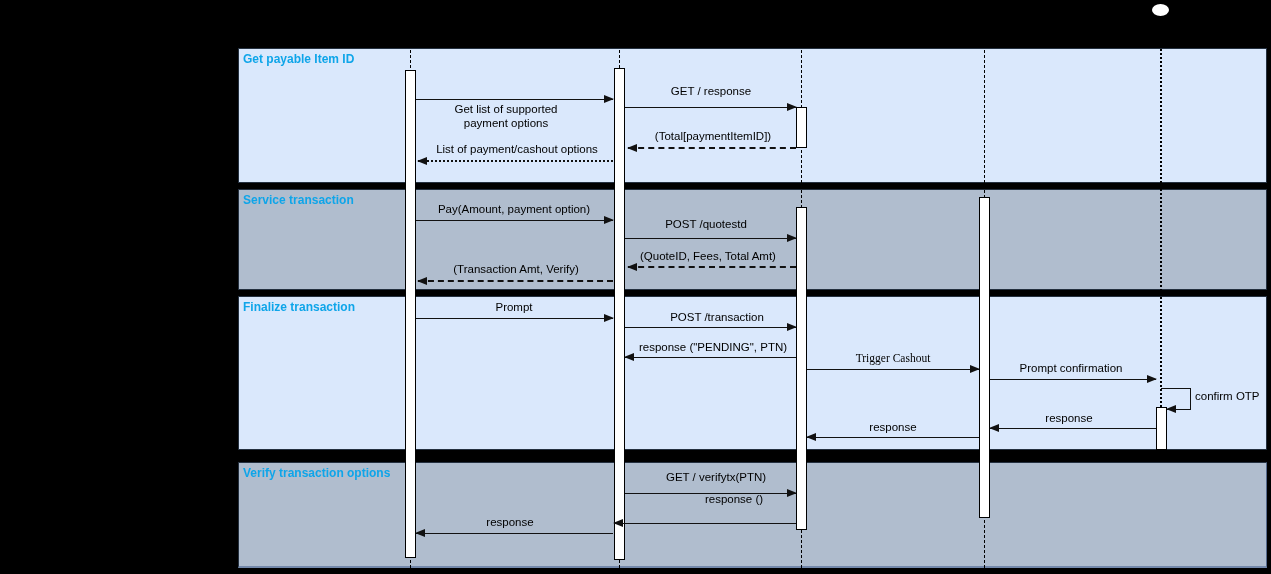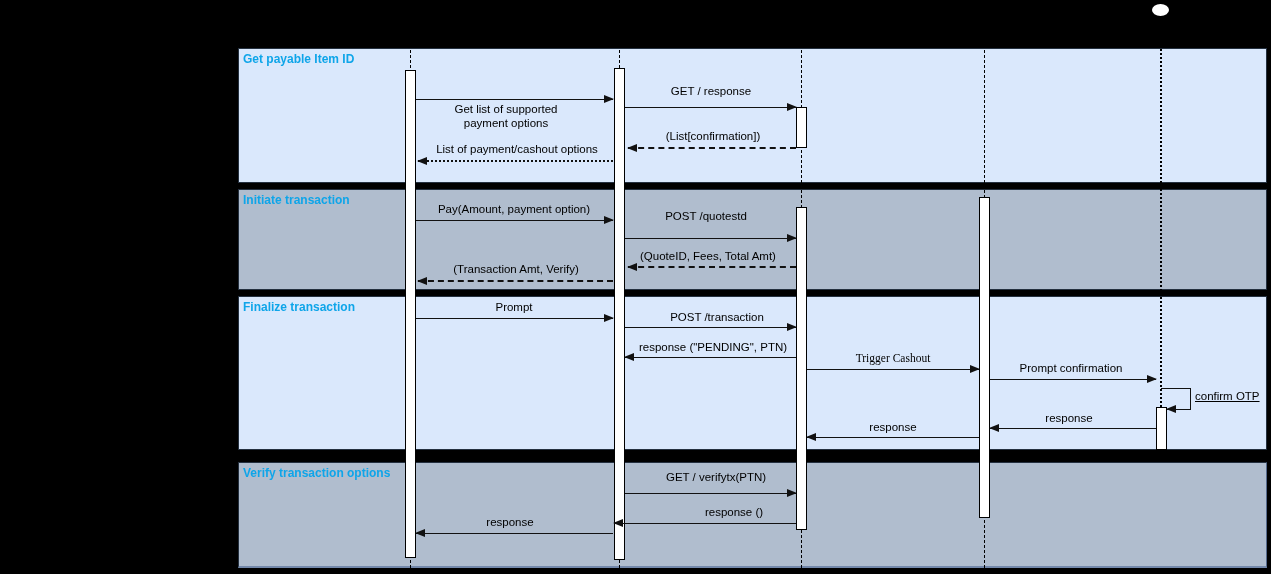--- a/index.html
+++ b/index.html
@@ -35,34 +35,34 @@
   .msg.dotted{border-top:2.5px dotted var(--line);}
   .ah{position:absolute;width:0;height:0;border-top:4.5px solid transparent;border-bottom:4.5px solid transparent;top:-5.5px;}
   .ah.right{right:-1px;border-left:10px solid var(--line);}
   .ah.left{left:-1px;border-right:10px solid var(--line);}
   .vseg{position:absolute;width:0;border-left:1.5px solid var(--line);}
   .mlabel{
     position:absolute;transform:translateX(-50%);font-size:11.5px;color:#000;
     text-align:center;white-space:nowrap;
   }
   .mlabel.wrap{white-space:normal;width:132px;line-height:1.2;}
-  .mlabel.noshift{transform:none;text-align:left;text-decoration:underline;}
+  .mlabel.noshift{transform:none;text-align:left;}
 </style>
 </head>
 <body>
 
 <div class="canvas">
 
   <div class="band light" style="top:48px;height:135px;"></div>
   <div class="band gray" style="top:189px;height:101px;"></div>
   <div class="band light" style="top:296px;height:154px;"></div>
   <div class="band gray last" style="top:462px;height:106px;"></div>
 
   <span class="section-title" style="top:52px;">Get payable Item ID</span>
-  <span class="section-title" style="top:193px;">Initiate transaction</span>
+  <span class="section-title" style="top:193px;">Service transaction</span>
   <span class="section-title" style="top:300px;">Finalize transaction</span>
   <span class="section-title" style="top:466px;">Verify transaction options</span>
 
   <div class="lifeline" style="left:410px;top:40px;height:528px;"></div>
   <div class="lifeline" style="left:619px;top:40px;height:528px;"></div>
   <div class="lifeline" style="left:801px;top:40px;height:528px;"></div>
   <div class="lifeline" style="left:984px;top:40px;height:528px;"></div>
   <div class="lifeline dotty" style="left:1160px;top:16px;height:439px;"></div>
 
   <div class="bar" style="left:405px;top:70px;height:488px;"></div>
@@ -80,36 +80,36 @@
   <span class="mlabel wrap" style="left:506px;top:68px;margin-top:35px;">Get list of supported payment options</span>
 
   <div class="msg" style="left:625px;top:107px;width:171px;">
       <span class="ah right"></span>
     </div>
   <span class="mlabel" style="left:711px;top:85px;">GET / response</span>
 
   <div class="msg dashed" style="left:628px;top:147px;width:168px;">
       <span class="ah left"></span>
     </div>
-  <span class="mlabel" style="left:713px;top:130px;">(List[confirmation])</span>
+  <span class="mlabel" style="left:713px;top:130px;">(Total[paymentItemID])</span>
 
   <div class="msg dotted" style="left:418px;top:160px;width:195px;">
       <span class="ah left"></span>
     </div>
   <span class="mlabel" style="left:517px;top:143px;">List of payment/cashout options</span>
 
   <div class="msg" style="left:416px;top:220px;width:197px;">
       <span class="ah right"></span>
     </div>
   <span class="mlabel" style="left:514px;top:203px;">Pay(Amount, payment option)</span>
 
   <div class="msg" style="left:625px;top:238px;width:171px;">
       <span class="ah right"></span>
     </div>
-  <span class="mlabel" style="left:706px;top:210px;">POST /quotestd</span>
+  <span class="mlabel" style="left:706px;top:218px;">POST /quotestd</span>
 
   <div class="msg dashed" style="left:628px;top:266px;width:168px;">
       <span class="ah left"></span>
     </div>
   <span class="mlabel" style="left:708px;top:250px;">(QuoteID, Fees, Total Amt)</span>
 
   <div class="msg dashed" style="left:418px;top:280px;width:195px;">
       <span class="ah left"></span>
     </div>
   <span class="mlabel" style="left:516px;top:263px;">(Transaction Amt, Verify)</span>
@@ -157,20 +157,20 @@
   <span class="mlabel" style="left:893px;top:421px;">response</span>
 
   <div class="msg" style="left:625px;top:493px;width:171px;">
       <span class="ah right"></span>
     </div>
   <span class="mlabel" style="left:716px;top:471px;">GET / verifytx(PTN)</span>
 
   <div class="msg" style="left:614px;top:523px;width:182px;">
       <span class="ah left"></span>
     </div>
-  <span class="mlabel" style="left:716px;top:506px;padding-left:36px;">response ()</span>
+  <span class="mlabel" style="left:716px;top:493px;padding-left:36px;">response ()</span>
 
   <div class="msg" style="left:416px;top:533px;width:197px;">
       <span class="ah left"></span>
     </div>
   <span class="mlabel" style="left:510px;top:516px;">response</span>
 
 </div>
 
 </body></html>

